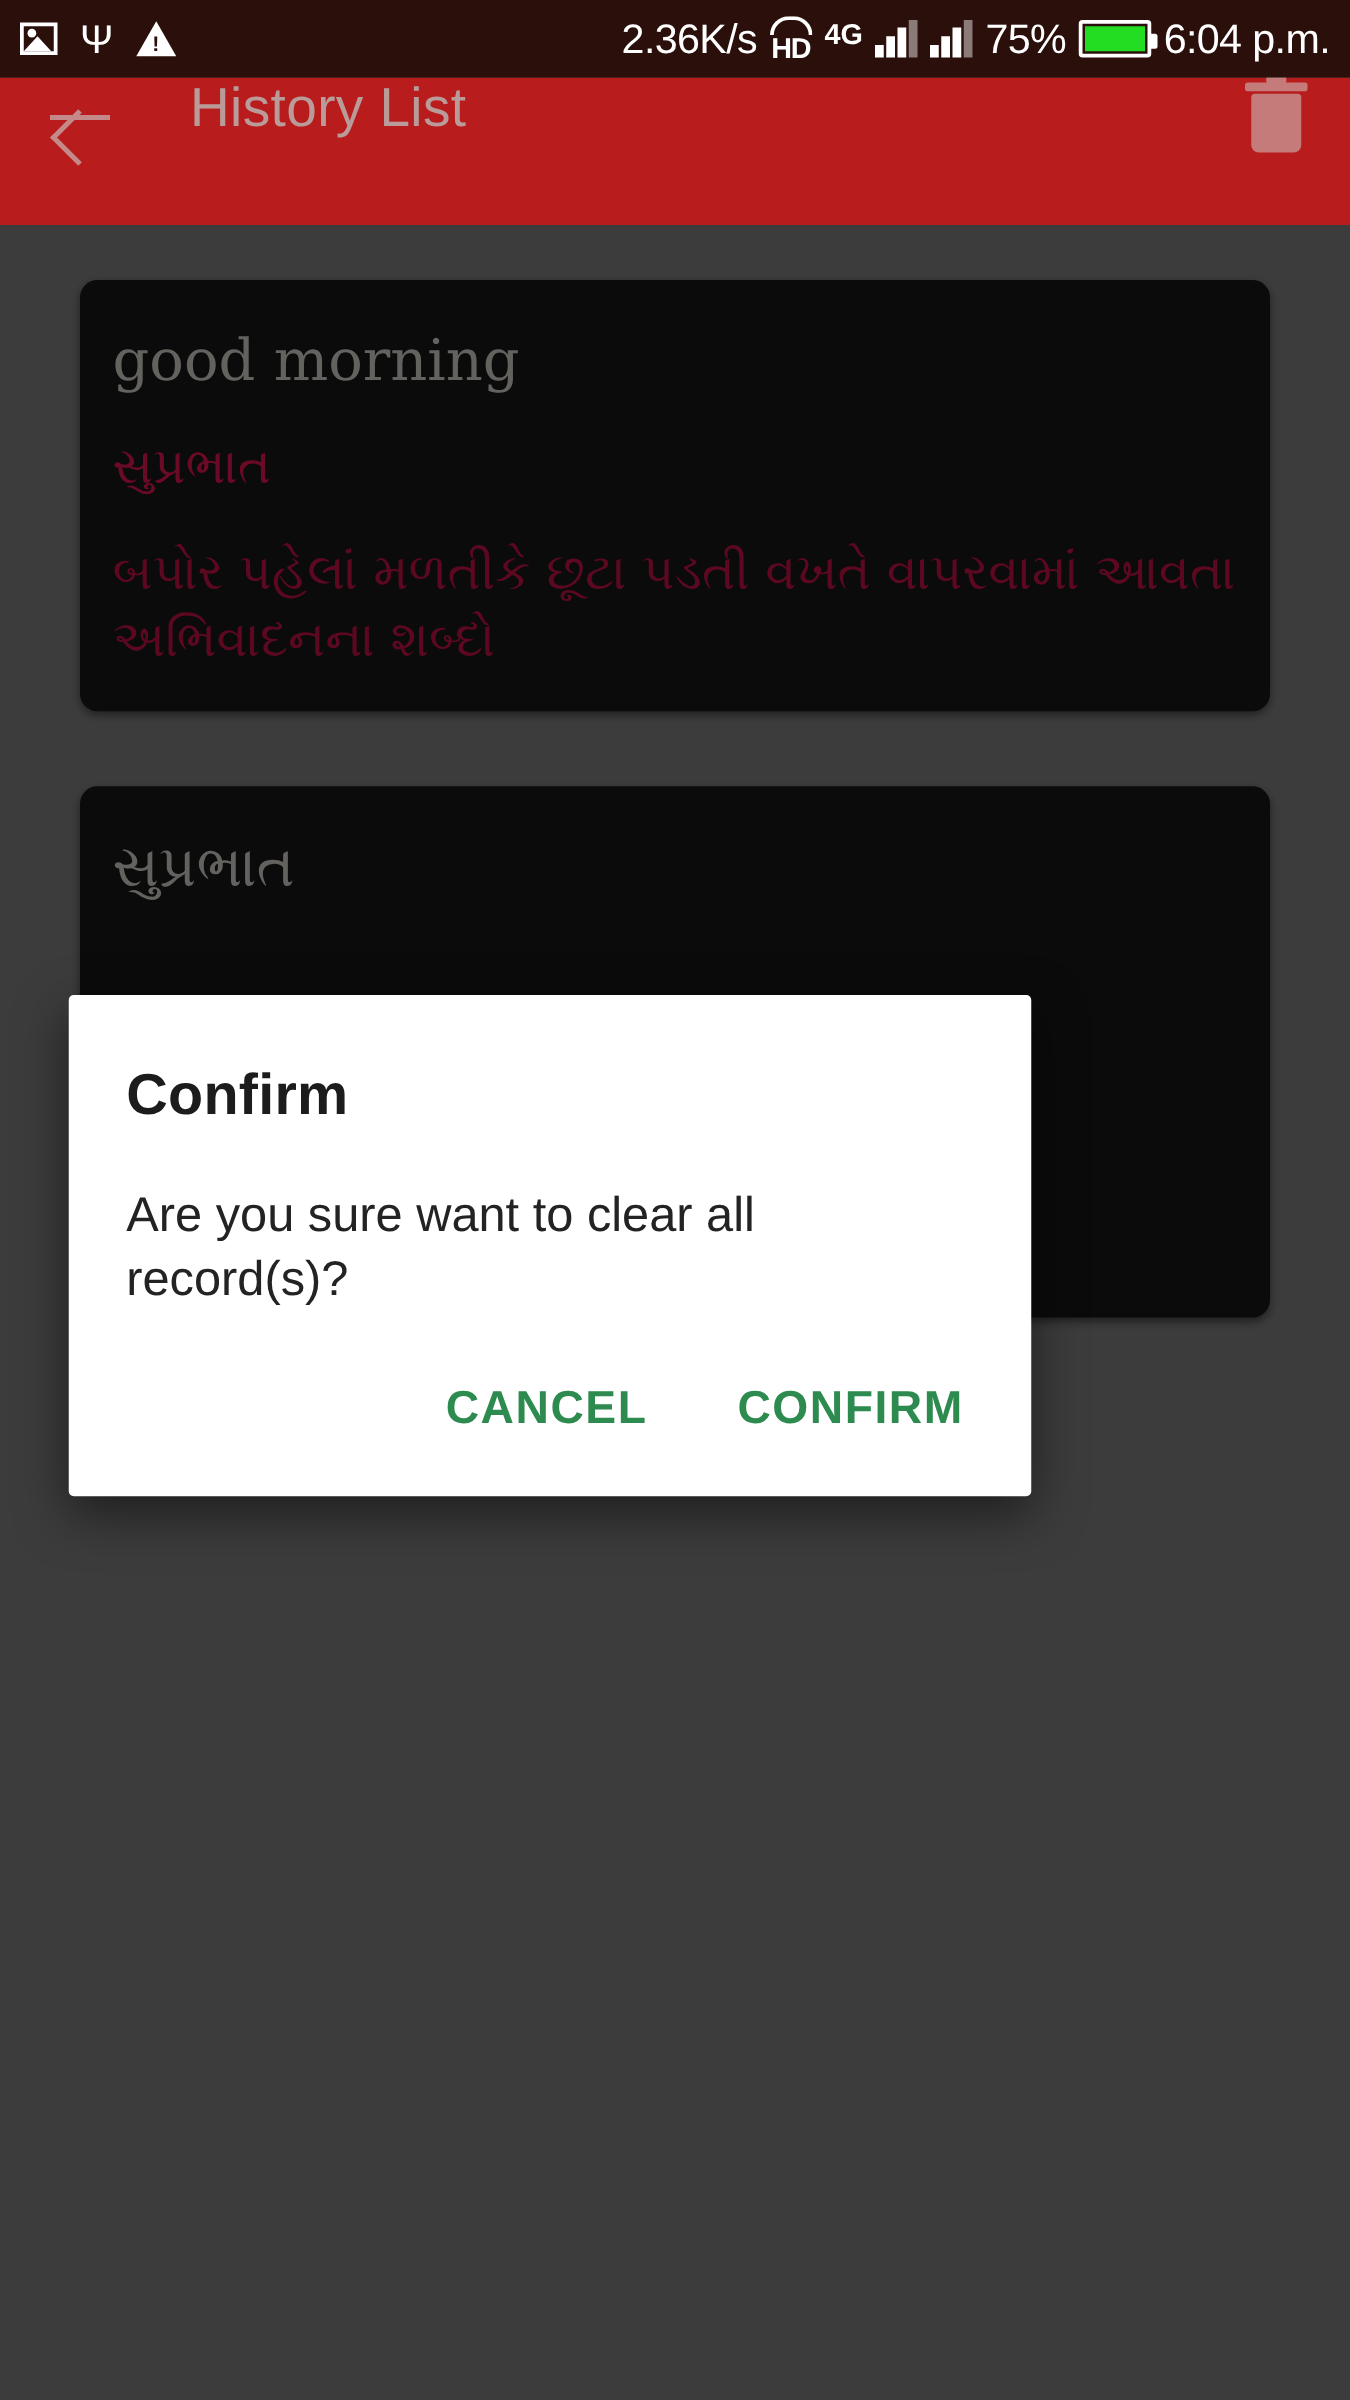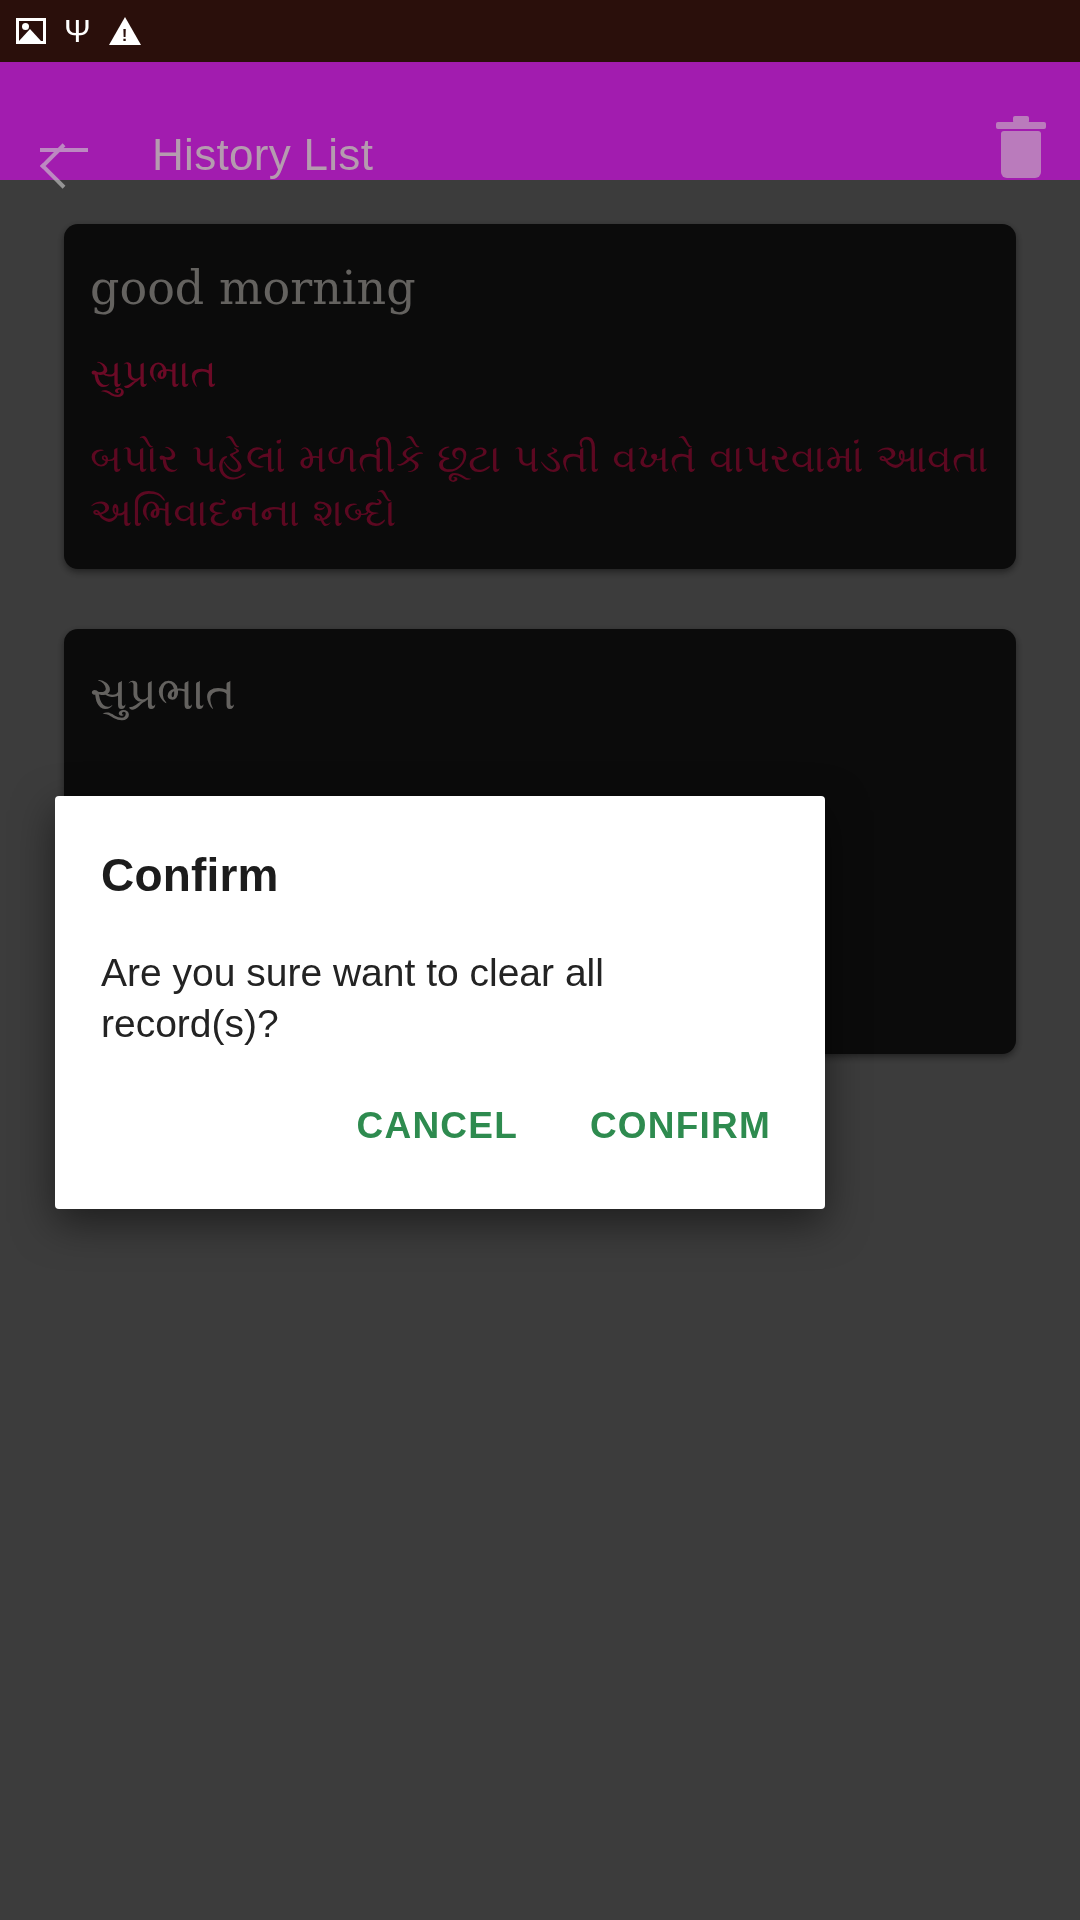--- a/index.html
+++ b/index.html
@@ -45,21 +45,21 @@
   .bars i:nth-child(3){ height:24px;} .bars i:nth-child(4){ height:30px;}
   .bars.faded i:nth-child(4){ opacity:.45; }
 
   .battery{ width:58px;height:30px;border:3px solid #fff;border-radius:3px;position:relative;padding:2px; }
   .battery:after{content:"";position:absolute;right:-8px;top:8px;width:6px;height:12px;background:#fff;border-radius:0 2px 2px 0;}
   .battery i{ display:block;height:100%;background:#22dd22; }
 
   
   .appbar{
     position:absolute; top:62px; left:0; width:1080px; height:118px;
-    background:#a21caf; display:flex; align-items:flex-end; padding:0 34px;
+    background:#b91c1c; display:flex; align-items:flex-start; padding:0 34px;
     z-index:55;
   }
   .back-arrow{ width:62px;height:62px;position:relative;cursor:pointer;opacity:.62; }
   .back-arrow:before{content:"";position:absolute;left:6px;top:30px;width:48px;height:4px;background:#ccc;}
   .back-arrow:after{content:"";position:absolute;left:6px;top:16px;width:28px;height:28px;
      border-left:4px solid #ccc;border-bottom:4px solid #ccc;transform:rotate(45deg);transform-origin:left bottom;}
   .appbar-title{ color:#b9b2af; font-size:44px; margin-left:56px; letter-spacing:.3px; opacity:.85;}
   .trash{ margin-left:auto; width:50px; height:62px; position:relative; opacity:.55; cursor:pointer;}
   .trash .lid{ position:absolute;top:4px;left:0;width:50px;height:7px;background:#cfcac8;border-radius:2px;}
   .trash .knob{ position:absolute;top:-2px;left:17px;width:16px;height:7px;background:#cfcac8;border-radius:2px;}
@@ -79,39 +79,64 @@
   .c-def{ color:#a8103c; font-size:40px; line-height:1.35; }
 
   
   .scrim{ position:absolute; inset:0; background:rgba(0,0,0,.45); z-index:40; }
 
   
   .dialog{
     position:absolute; left:55px; top:796px; width:770px;
     background:#fff; border-radius:4px; z-index:70;
     box-shadow:0 14px 40px rgba(0,0,0,.5);
-    padding:52px 46px 12px 46px;
+    padding:52px 46px 0 46px;
   }
   .dlg-title{ font-size:46px; font-weight:bold; color:#1c1c1c; letter-spacing:.2px; }
   .dlg-msg{ font-size:39px; color:#232323; margin-top:46px; line-height:1.3; }
   .dlg-actions{ display:flex; justify-content:flex-end; align-items:center; gap:72px;
     margin-top:56px; padding-bottom:50px; padding-right:8px; }
   .dlg-btn{ background:none; border:none; color:#2e8b4f; font-size:37px; font-weight:bold;
     letter-spacing:1.2px; cursor:pointer; font-family:"Liberation Sans", sans-serif; }
 </style>
 </head>
 <body>
 
 <div id="root">
 
   <div class="statusbar">
     <div class="sb-left">
       <span class="ic-image sb-ico"></span>
       <span class="ic-usb sb-ico">Ψ</span>
       <span class="ic-warn sb-ico"></span>
+    </div>
+    <div class="sb-right">
+      <span class="sb-text">2.36K/s</span>
+      <span class="ic-hd sb-ico">
+        <span class="arc"></span>
+        <span class="lbl">HD</span>
+      </span>
+      <span class="ic-4g">4G</span>
+      <span class="bars faded">
+          <i></i>
+          <i></i>
+          <i></i>
+          <i></i>
+        </span>
+      <span class="bars faded">
+          <i></i>
+          <i></i>
+          <i></i>
+          <i></i>
+        </span>
+      <span class="sb-text">75%</span>
+      <span class="battery">
+          <i></i>
+        </span>
+      <span class="sb-text">6:04 p.m.</span>
     </div>
   </div>
 
   <div class="appbar">
     <span class="back-arrow"></span>
     <span class="appbar-title">History List</span>
     <span class="trash">
       <span class="knob"></span>
         <span class="lid"></span>
         <span class="can"></span>

